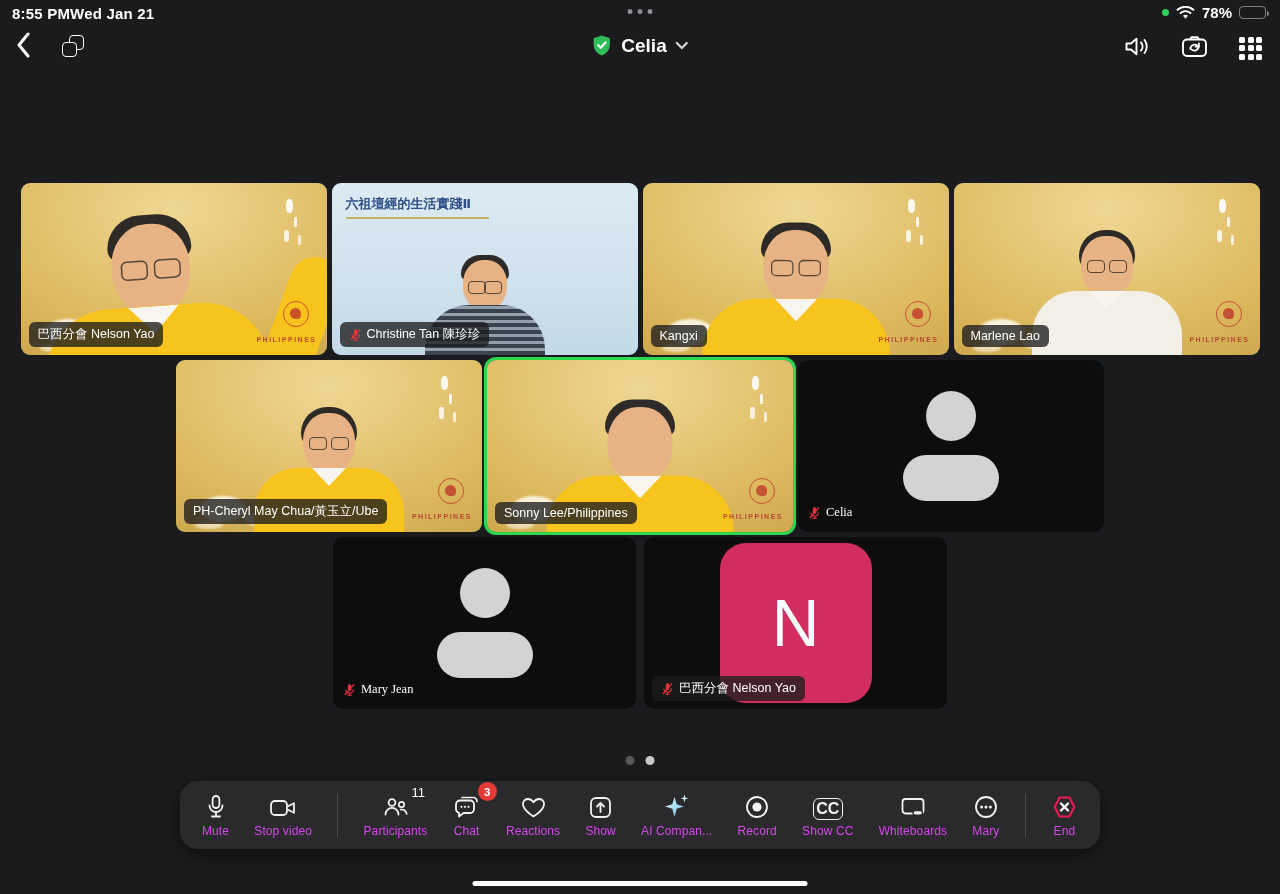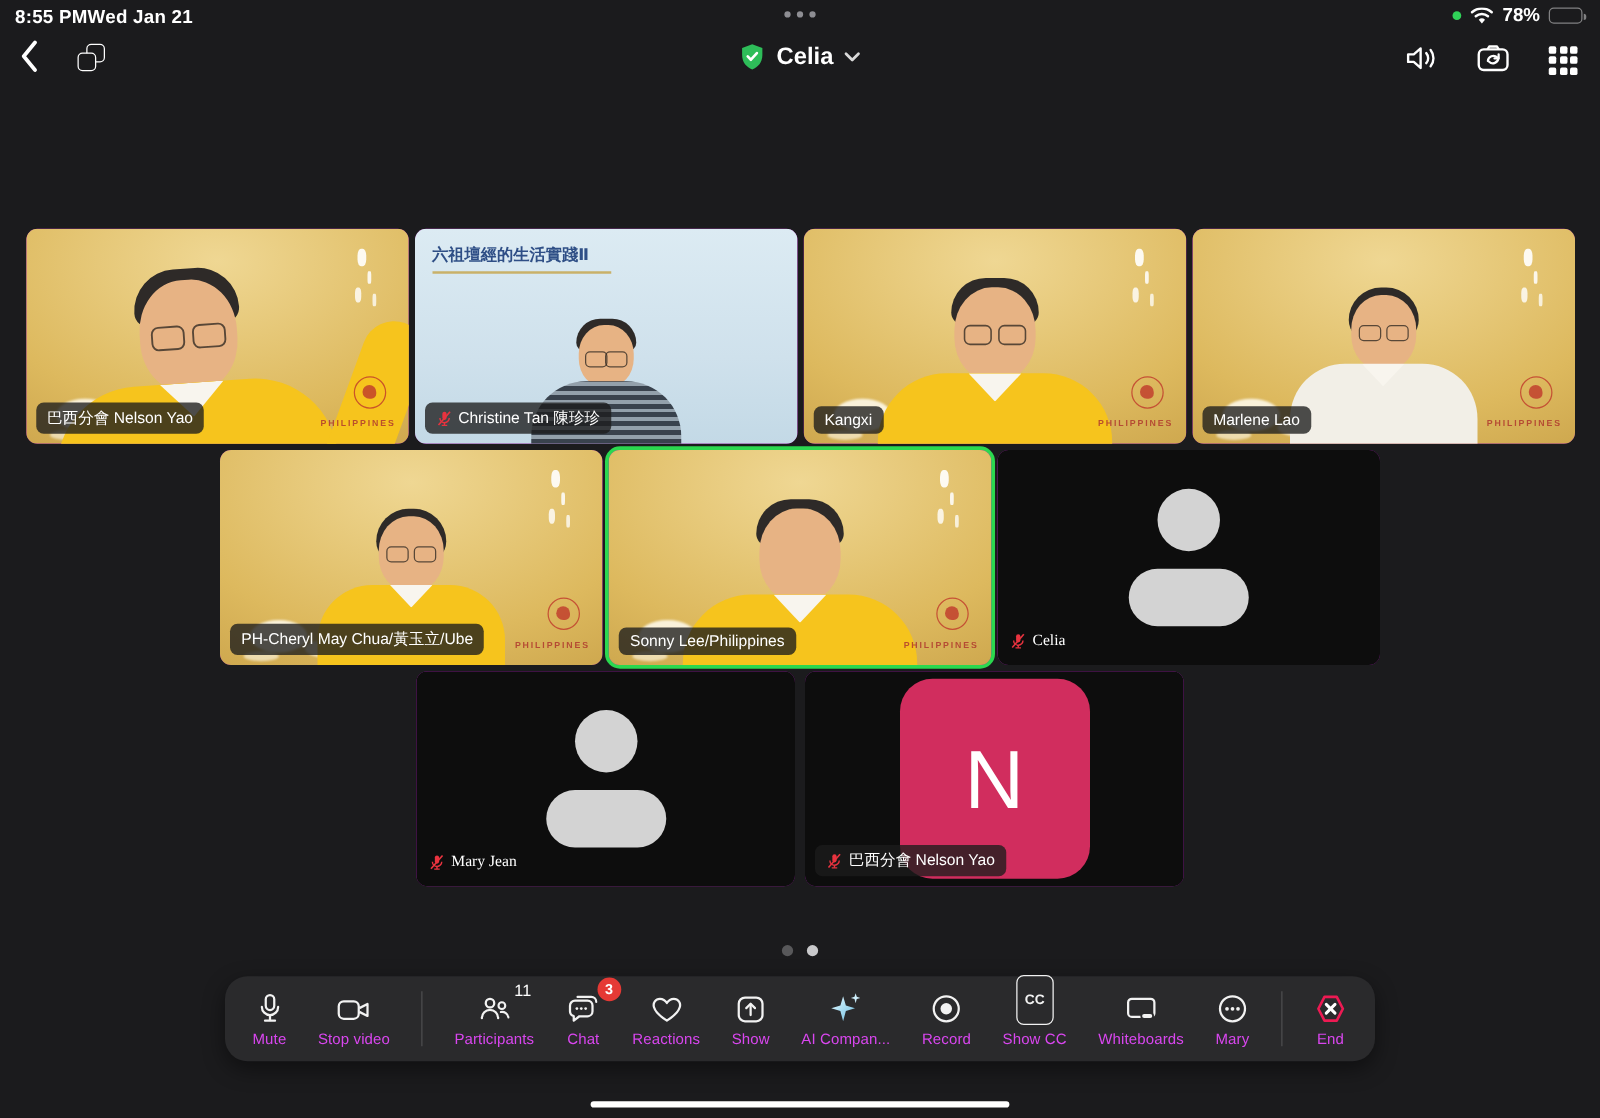--- a/index.html
+++ b/index.html
@@ -27,21 +27,21 @@
   #title-wrap { position:absolute; left:50%; top:8px; transform:translateX(-50%); display:flex; align-items:center; gap:9px; cursor:pointer; }
   #app-title { font-size:19px; font-weight:700; }
   #right-icons { position:absolute; right:18px; top:8px; display:flex; align-items:center; gap:30px; }
   #grid-icon { display:grid; grid-template-columns:repeat(3,6px); grid-template-rows:repeat(3,6px); gap:2.5px; }
   #grid-icon i { background:#fff; border-radius:1.5px; display:block; }
 
   
   #grid { position:absolute; top:183px; left:0; width:1280px; }
   .vrow { display:flex; justify-content:center; gap:5px; margin-bottom:5px; }
   .vrow.last { gap:8px; }
-  .tile { position:relative; width:306px; height:172px; border-radius:9px; overflow:hidden; background:#a21caf; cursor:pointer; }
+  .tile { position:relative; width:306px; height:172px; border-radius:9px; overflow:hidden; background:#0c4a6e; cursor:pointer; }
   .vrow.last .tile { width:303px; }
   .tile.active { box-shadow:0 0 0 3px #2bd84f; }
 
   
   .scene { position:absolute; inset:0; }
   .scene.gold { background:radial-gradient(130% 150% at 50% 15%, #efd793 0%, #ddb95e 48%, #b88e37 100%); }
   .scene.gold:before { 
     content:""; position:absolute; left:24px; bottom:10px; width:46px; height:26px; border-radius:50%;
     background:rgba(255,252,240,.85); filter:blur(1px);
     box-shadow:38px 10px 0 -6px rgba(255,250,235,.75), -14px 16px 0 -9px rgba(255,250,235,.6);
@@ -100,22 +100,22 @@
   #toolbar { position:absolute; top:781px; left:50%; transform:translateX(-50%); width:920px; height:68px;
              background:#2a2a2c; border-radius:18px; display:flex; align-items:center; justify-content:space-between;
              padding:0 22px; box-shadow:0 6px 18px rgba(0,0,0,.45); }
   .titem { display:flex; flex-direction:column; align-items:center; gap:4px; background:none; border:none; color:#f3f3f3; cursor:pointer; padding:0; }
   .titem .ic { position:relative; height:28px; display:flex; align-items:flex-end; justify-content:center; }
   .titem .lbl { font-size:12px; color:#d946ef; letter-spacing:.1px; }
   .tdivider { width:1px; height:44px; background:#4d4d4f; }
   .count { position:absolute; right:-16px; top:-7px; font-size:13px; color:#fff; }
   .badge { position:absolute; right:-16px; top:-10px; min-width:19px; height:19px; border-radius:10px; background:#e53935;
            color:#fff; font-size:11.5px; font-weight:700; display:flex; align-items:center; justify-content:center; padding:0 4px; }
-  .cc-box { width:30px; height:40px; border:1.8px solid #f2f2f2; border-radius:6px; display:flex; align-items:center; justify-content:center;
-            font-size:11px; font-weight:700; color:#f2f2f2;text-align:right; }
+  .cc-box { width:30px; height:22px; border:1.8px solid #f2f2f2; border-radius:6px; display:flex; align-items:center; justify-content:center;
+            font-size:16px; font-weight:700; color:#f2f2f2;text-align:right; }
 
   
   #home-indicator { position:absolute; bottom:8px; left:50%; transform:translateX(-50%); width:335px; height:5px; border-radius:3px; background:#fff; cursor:grab; }
 </style>
 </head>
 <body>
 
 <div id="status-bar">
   <div id="status-left">
     <span>8:55 PM</span>

